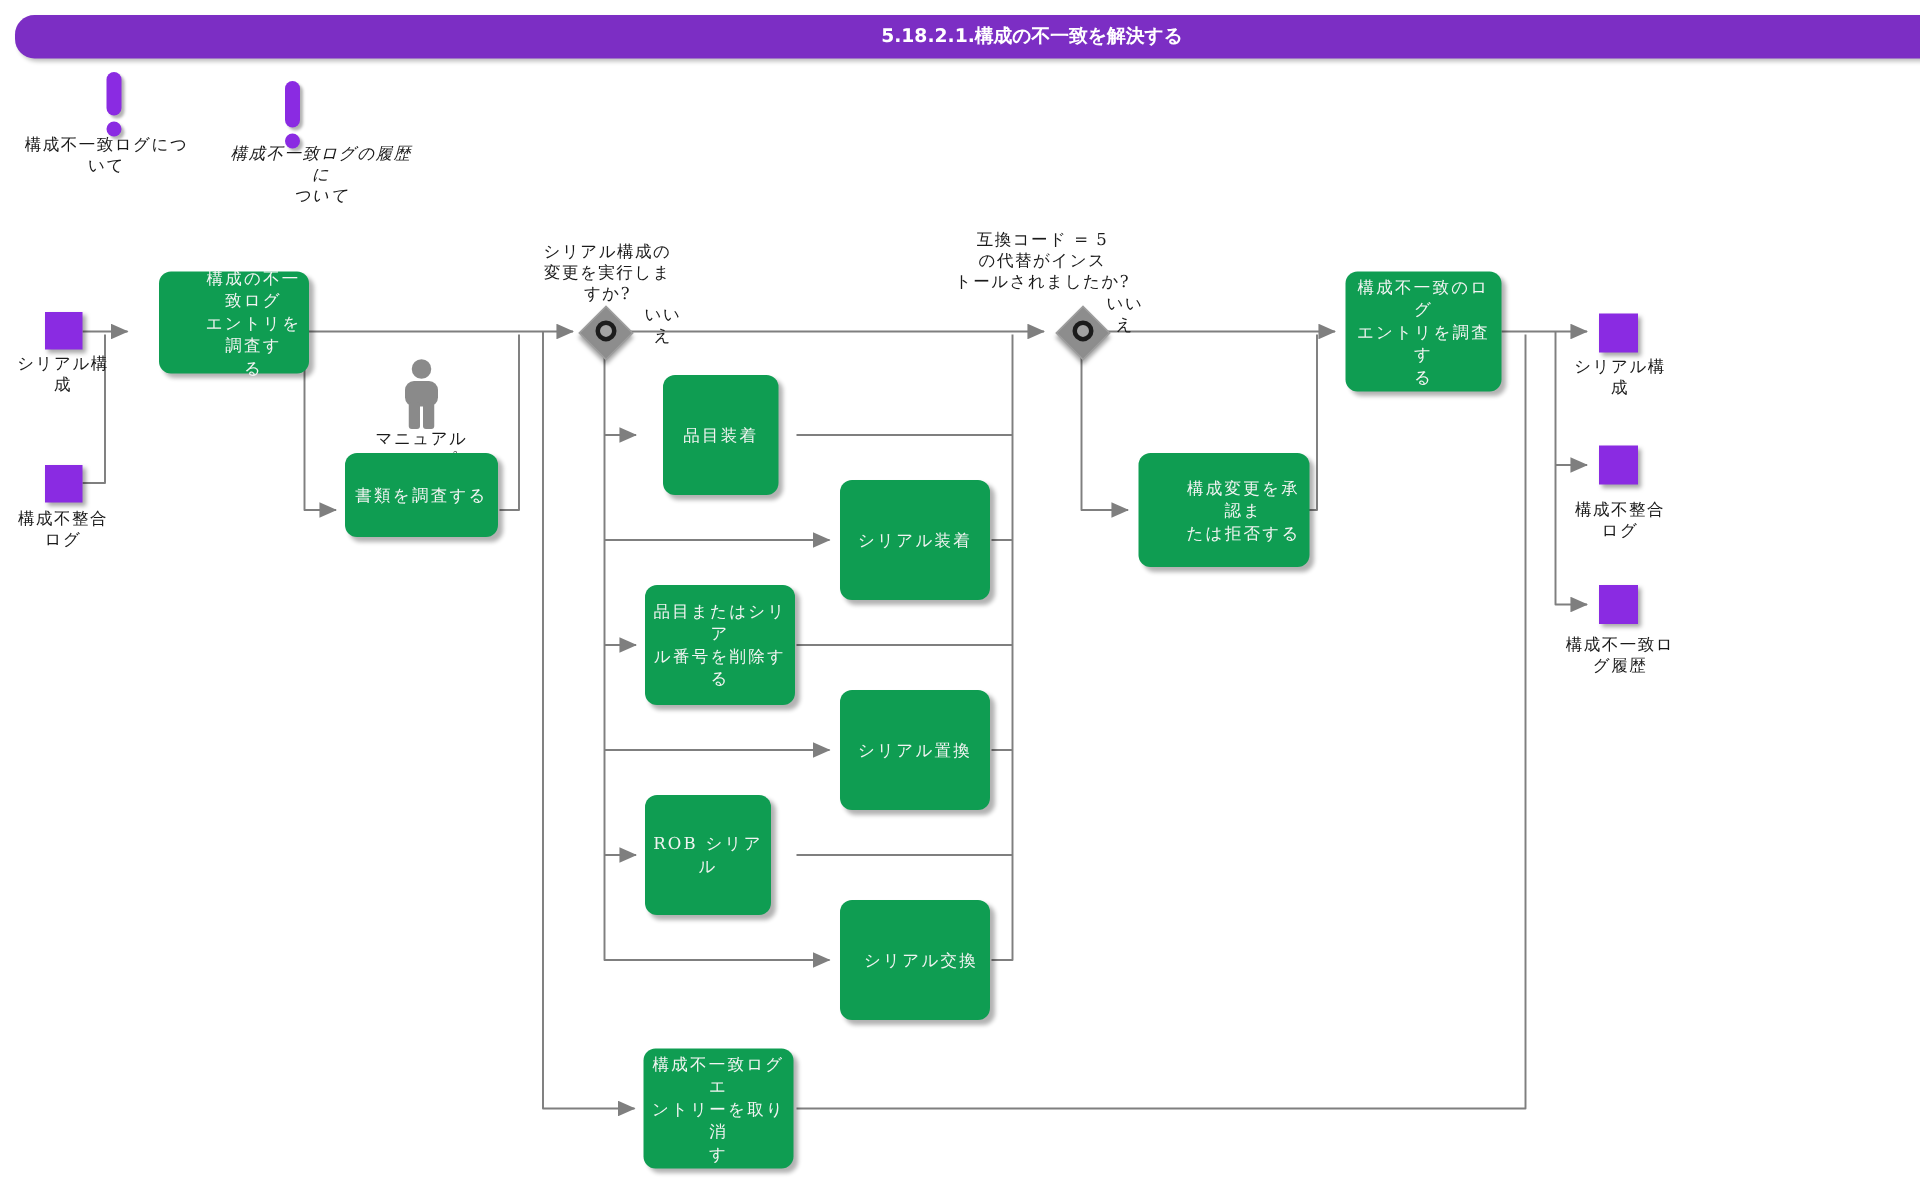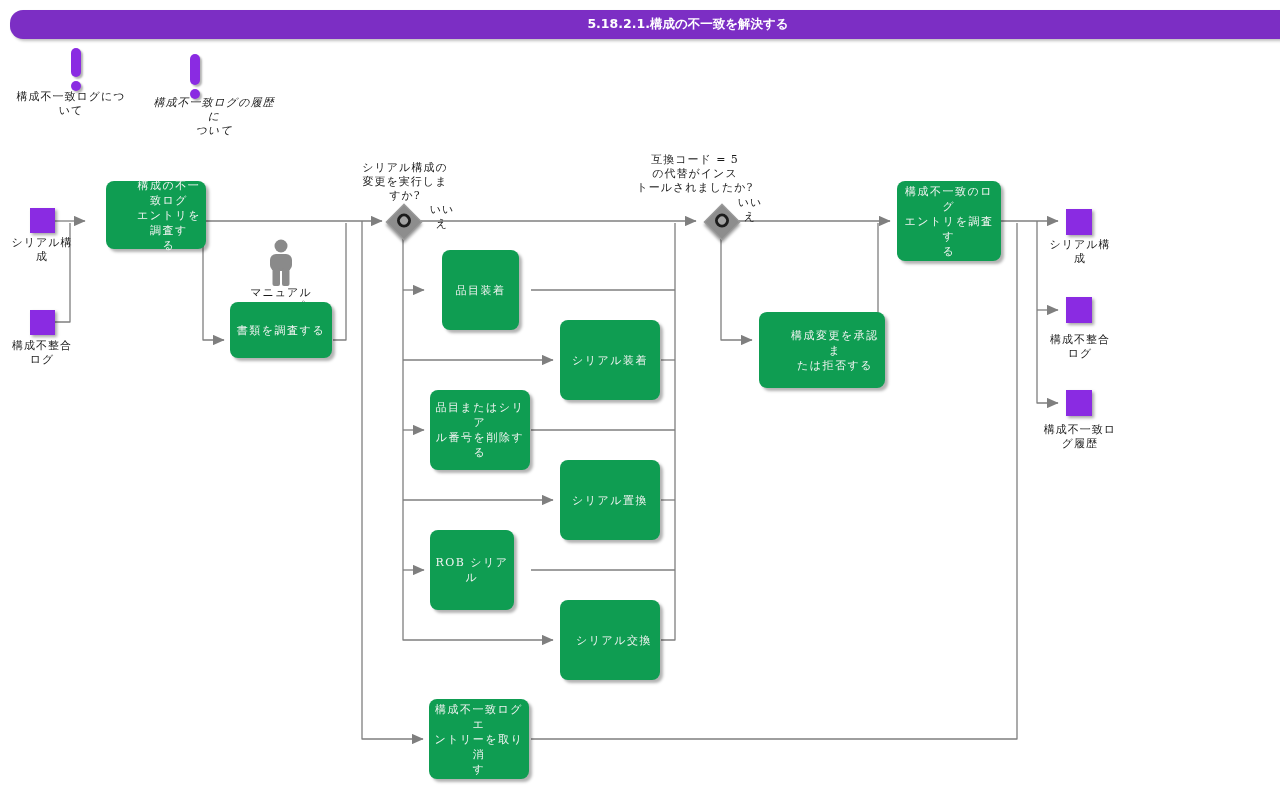--- a/index.html
+++ b/index.html
@@ -153,21 +153,21 @@
 
   <div class="lbl" style="left:629px;top:153px;width:132px;">互換コード = 5
 の代替がインス
 トールされましたか?</div>
   <div class="diamond" style="left:709px;top:209px;">
     <span class="ring"></span>
   </div>
   <div class="lbl" style="left:736px;top:196px;width:28px;">いい
 え</div>
 
-  <div class="task" style="left:759px;top:312px;width:126px;height:76px;padding-left:28px;">構成変更を承認ま
+  <div class="task" style="left:759px;top:302px;width:114px;height:76px;padding-left:28px;">構成変更を承認ま
 たは拒否する</div>
 
   <div class="task" style="left:897px;top:181px;width:104px;height:80px;">構成不一致のログ
 エントリを調査す
 る</div>
 
   <div class="datastore" style="left:1066px;top:209px;width:26px;height:26px;"></div>
   <div class="lbl" style="left:1040px;top:238px;width:80px;">シリアル構
 成</div>
 

